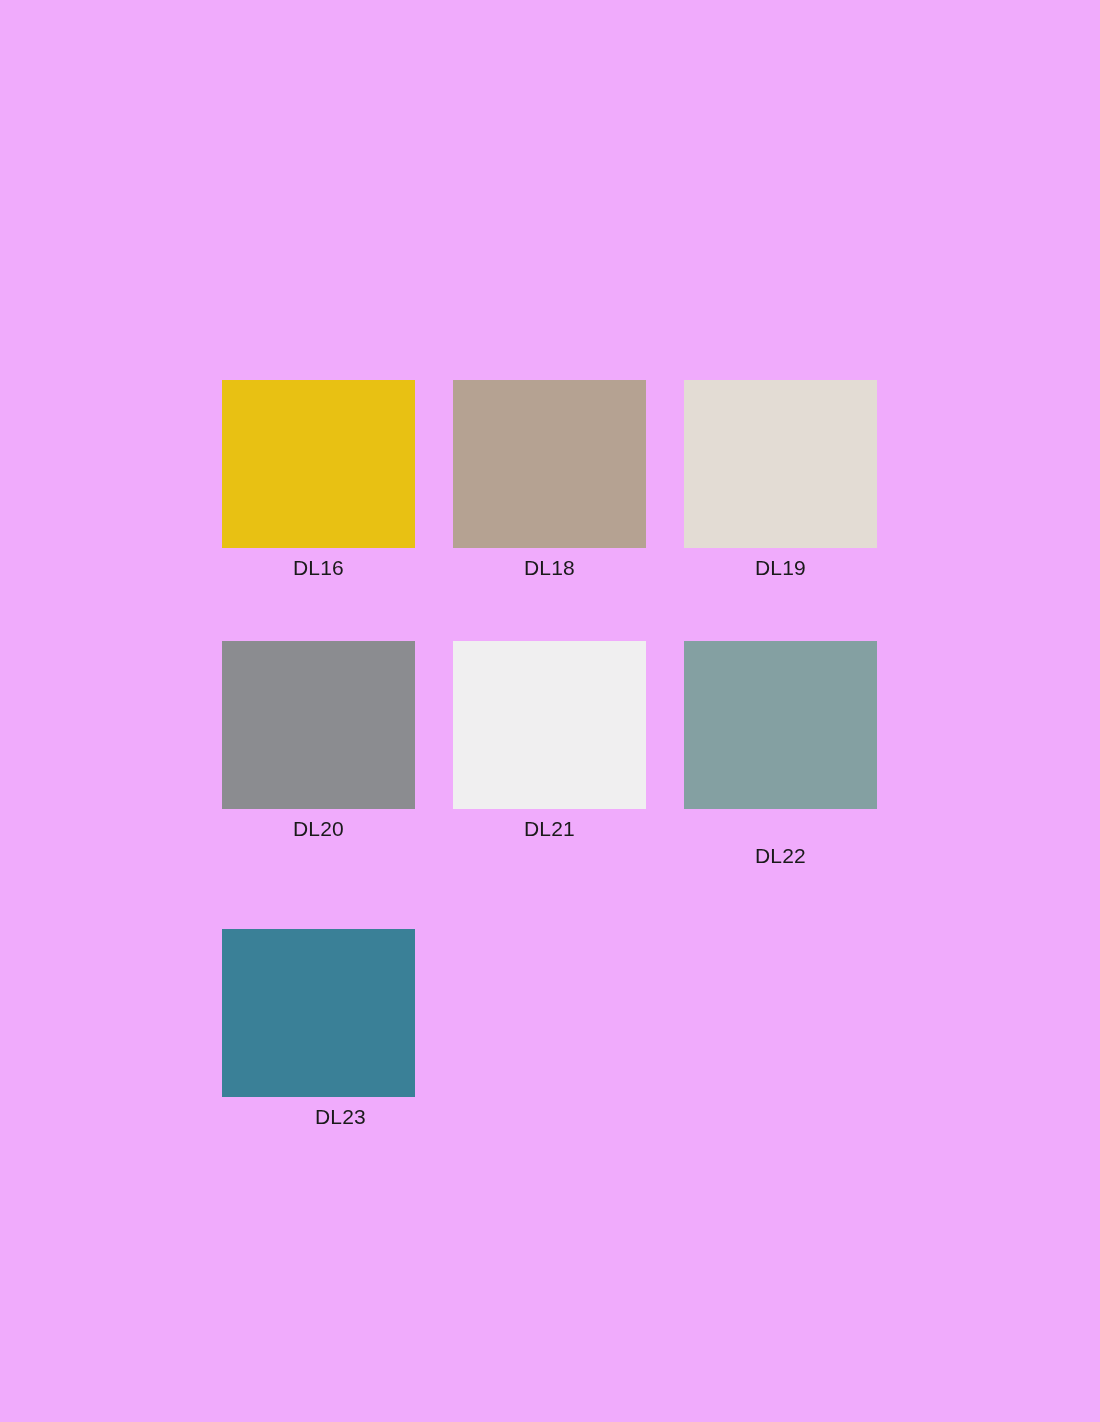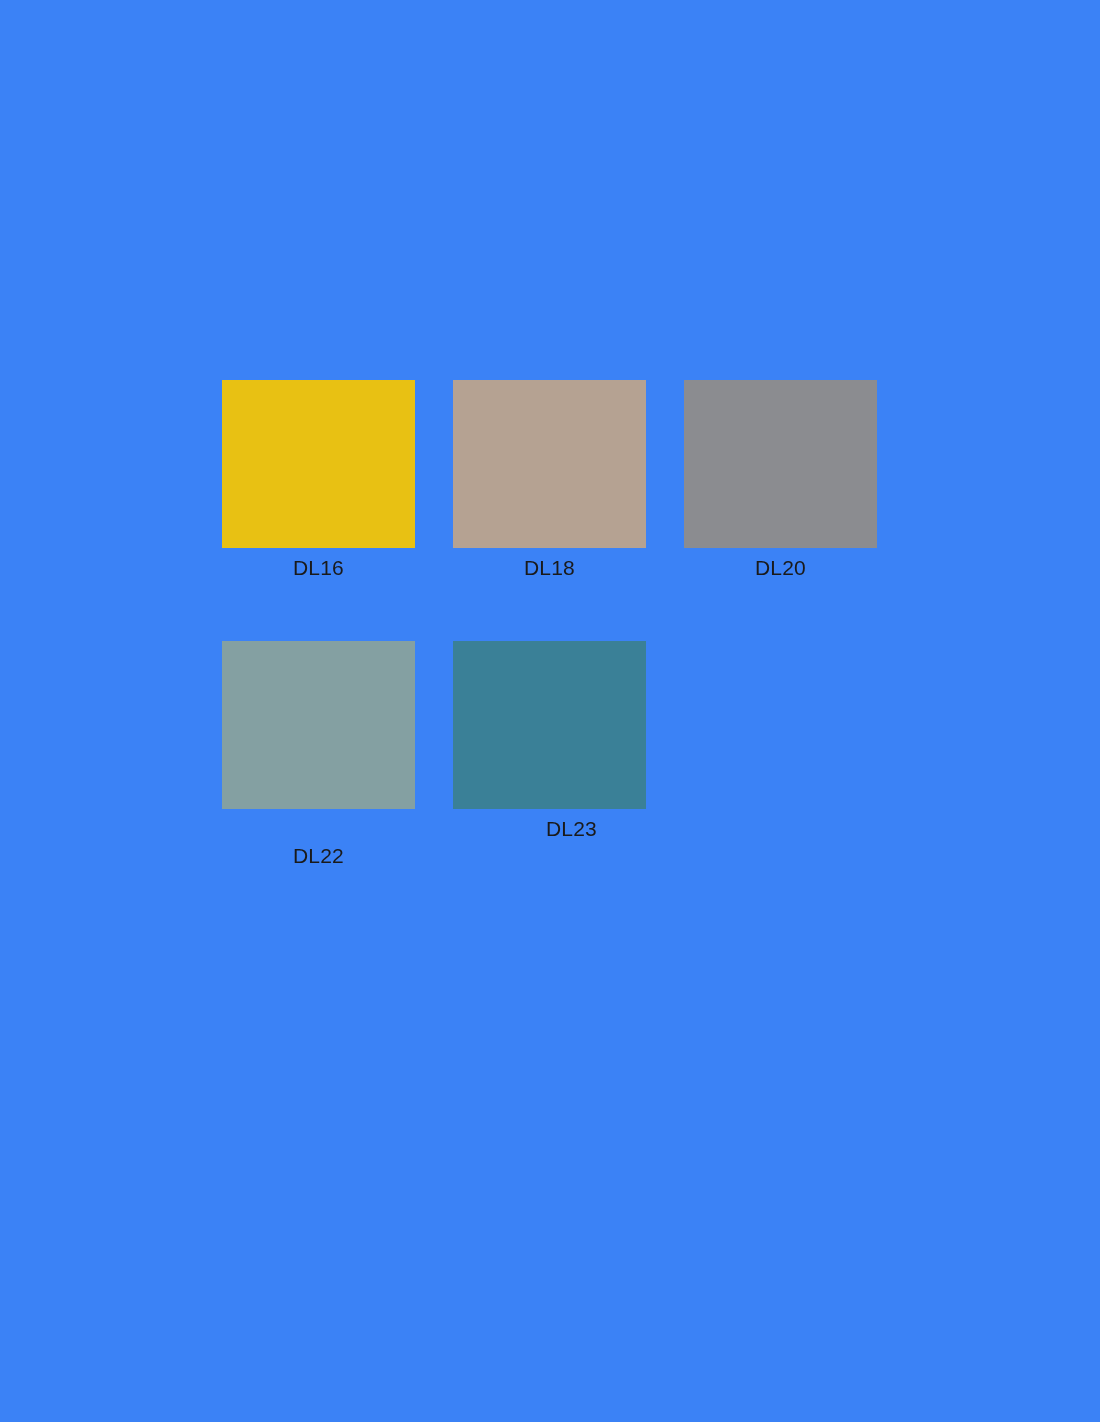--- a/index.html
+++ b/index.html
@@ -12,21 +12,21 @@
     height: 1422px;
     background: #ffffff;
     font-family: "Liberation Sans", sans-serif;
     overflow: hidden;
   }
 
   .sheet {
     position: relative;
     width: 1100px;
     height: 1422px;
-    background: #3b82f6;
+    background: #f0abfc;
   }
 
   .swatch-grid {
     position: absolute;
     left: 222px;
     top: 380px;
     width: 656px;
     display: grid;
     grid-template-columns: repeat(3, 193px);
     grid-template-rows: repeat(3, auto);
@@ -69,26 +69,34 @@
       <div class="swatch-chip" style="background-color: rgb(232, 193, 19);"></div>
       <div class="swatch-label" style="color: rgb(26, 26, 26);">DL16</div>
     </div>
 
 
     <div class="swatch-cell">
       <div class="swatch-chip" style="background-color: rgb(181, 162, 146);"></div>
       <div class="swatch-label" style="color: rgb(26, 26, 26); text-align: center;">DL18</div>
     </div>
 
+    <div class="swatch-cell">
+      <div class="swatch-chip" style="background-color: rgb(227, 220, 212);"></div>
+      <div class="swatch-label" style="color: rgb(26, 26, 26);">DL19</div>
+    </div>
 
     <div class="swatch-cell">
       <div class="swatch-chip" style="background-color: rgb(139, 140, 144);"></div>
       <div class="swatch-label" style="color: rgb(26, 26, 26);">DL20</div>
     </div>
 
+    <div class="swatch-cell">
+      <div class="swatch-chip" style="background-color: rgb(240, 239, 240);"></div>
+      <div class="swatch-label" style="color: rgb(26, 26, 26);">DL21</div>
+    </div>
 
     <div class="swatch-cell">
       <div class="swatch-chip" style="background-color: rgb(132, 160, 162);"></div>
       <div class="swatch-label" style="color: rgb(26, 26, 26); margin-top: 36px;">DL22</div>
     </div>
 
     <div class="swatch-cell">
       <div class="swatch-chip" style="background-color: rgb(58, 128, 151);"></div>
       <div class="swatch-label" style="color: rgb(26, 26, 26); margin-left: 44px;">DL23</div>
     </div>

